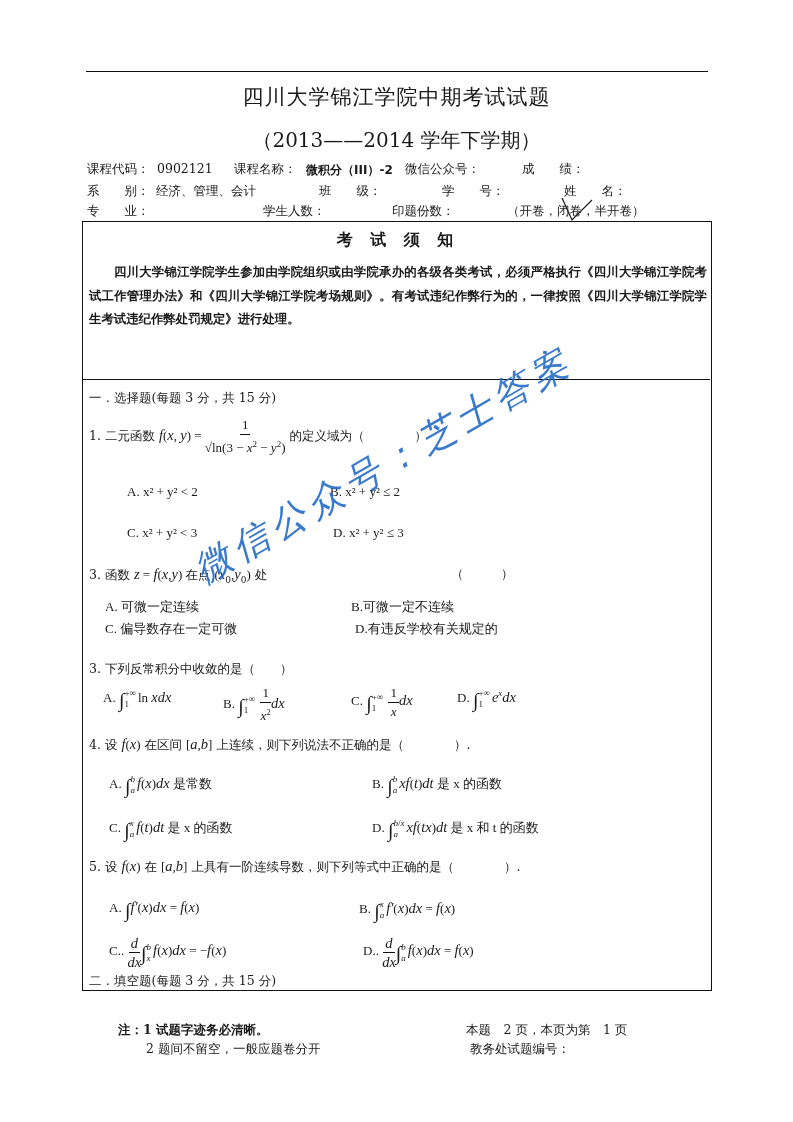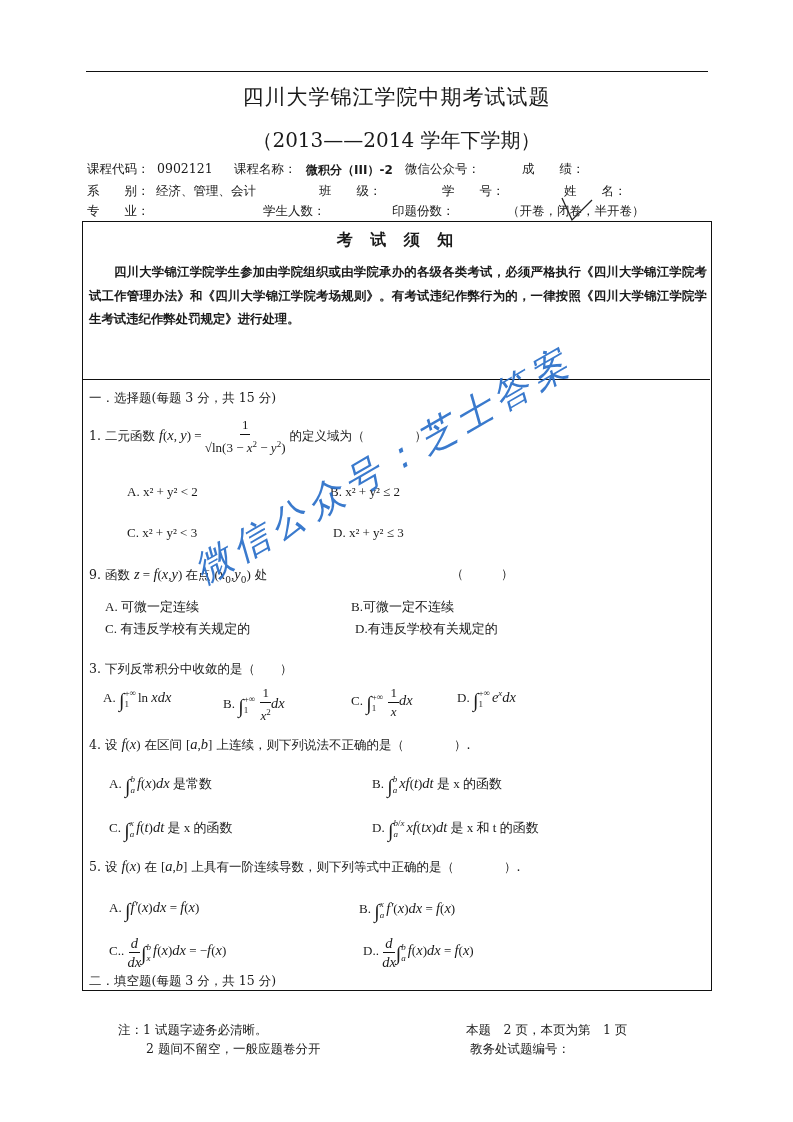--- a/index.html
+++ b/index.html
@@ -81,30 +81,30 @@
       <span class="den opt">√ln(3 − <i>x</i><sup>2</sup> − <i>y</i><sup>2</sup>)</span>
     </span>
     <span>的定义域为（　　　　）</span>
   </div>
   <div class="abs opt" style="left:44px;top:262px;">A.  x² + y² &lt; 2</div>
   <div class="abs opt" style="left:247px;top:262px;">B.  x² + y² ≤ 2</div>
   <div class="abs opt" style="left:44px;top:303px;">C.  x² + y² &lt; 3</div>
   <div class="abs opt" style="left:250px;top:303px;">D.  x² + y² ≤ 3</div>
 
   <div class="abs q" style="top:344px;">
-    <span>9. 函数</span>
+    <span>3. 函数</span>
     <span class="m">z</span><span class="opt"> = </span><span class="m">f</span><span class="opt">(</span><span class="m">x</span><span class="opt">,</span><span class="m">y</span><span class="opt">) </span>
     <span>在点</span>
     <span class="opt">(</span><span class="m">x</span><sub>0</sub><span class="opt">,</span><span class="m">y</span><sub>0</sub><span class="opt">)</span>
     <span>处</span>
   </div>
   <div class="abs q" style="left:368px;top:344px;">（　　　）</div>
   <div class="abs opt" style="left:22px;top:376px;">A.  可微一定连续</div>
   <div class="abs opt" style="left:268px;top:376px;">B.可微一定不连续</div>
-  <div class="abs opt" style="left:22px;top:398px;">C.  有违反学校有关规定的</div>
+  <div class="abs opt" style="left:22px;top:398px;">C.  偏导数存在一定可微</div>
   <div class="abs opt" style="left:272px;top:398px;">D.有违反学校有关规定的</div>
 
   <div class="abs q" style="top:439px;">3. 下列反常积分中收敛的是（　　）</div>
   <div class="abs opt" style="left:20px;top:466px;">
     <span>A.</span>
     <span class="intg">∫</span><span class="lim">
         <span>+∞</span>
         <span>1</span>
       </span><span>ln </span><span class="m">xdx</span>
   </div>
@@ -215,16 +215,16 @@
         <span><i>b</i></span>
         <span><i>a</i></span>
       </span><span class="m">f</span>(<span class="m">x</span>)<span class="m">dx</span> = <span class="m">f</span>(<span class="m">x</span>)
   </div>
 
   <div class="abs sec" style="top:751px;">二．填空题(每题 3 分，共 15 分)</div>
 </div>
 
 <div class="abs watermark">微信公众号：芝士答案</div>
 
-<div class="abs footer" style="left:118px;top:1022px;">注：1 试题字迹务必清晰。</div>
+<div class="abs footer" style="left:118px;top:1022px;font-weight:bold;">注：1 试题字迹务必清晰。</div>
 <div class="abs footer" style="left:146px;top:1041px;">2  题间不留空，一般应题卷分开</div>
 <div class="abs footer" style="left:466px;top:1022px;">本题　2 页，本页为第　1 页</div>
 <div class="abs footer" style="left:470px;top:1041px;">教务处试题编号：</div>
 
 </body></html>

